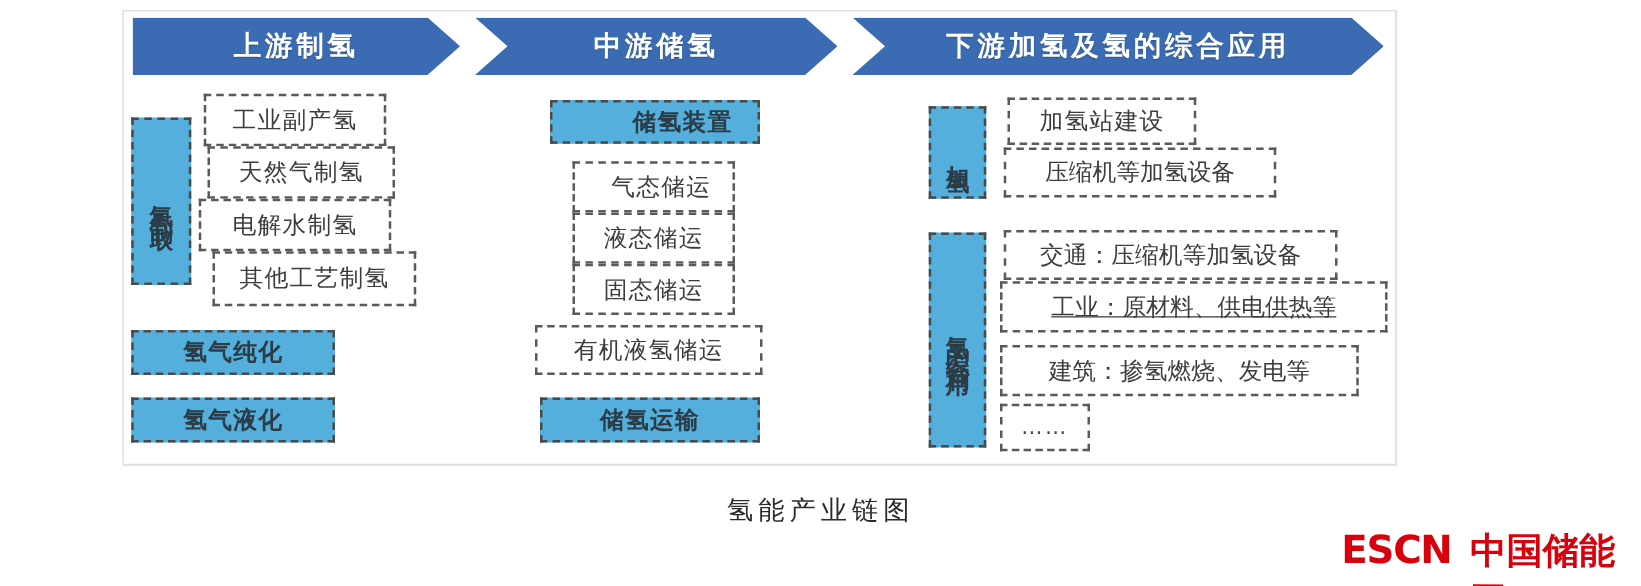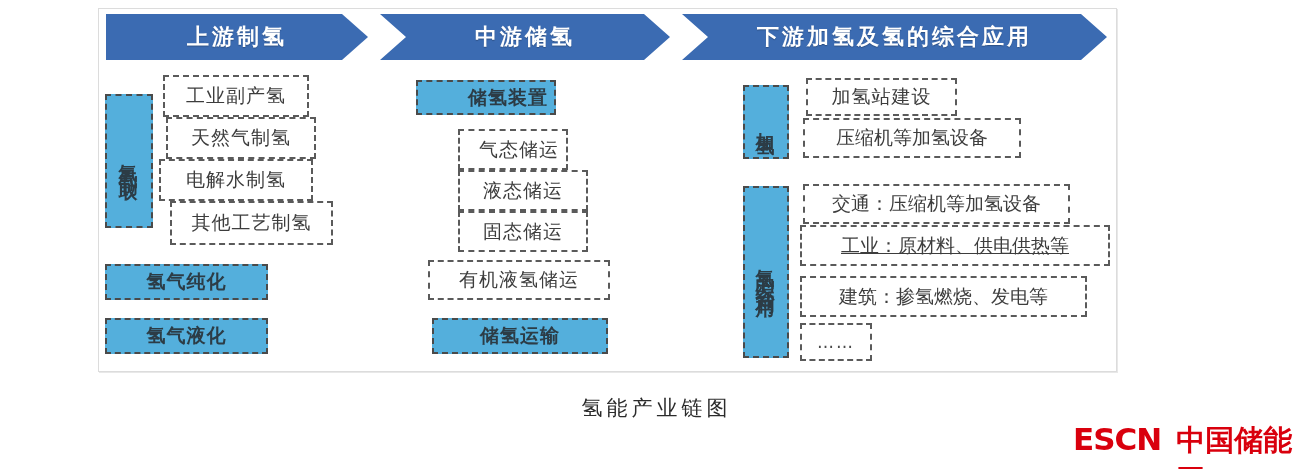--- a/index.html
+++ b/index.html
@@ -101,23 +101,23 @@
   <div class="box blue vert" style="left:105px;top:94px;width:48px;height:134px;">氢气制取</div>
 
   <div class="box" style="left:163px;top:75px;width:146px;height:42px;">工业副产氢</div>
   <div class="box" style="left:166px;top:117px;width:150px;height:42px;">天然气制氢</div>
   <div class="box" style="left:159px;top:159px;width:154px;height:42px;">电解水制氢</div>
   <div class="box" style="left:170px;top:201px;width:163px;height:44px;text-align:right;">其他工艺制氢</div>
 
   <div class="box blue" style="left:105px;top:264px;width:163px;height:36px;">氢气纯化</div>
   <div class="box blue" style="left:105px;top:318px;width:163px;height:36px;">氢气液化</div>
 
-  <div class="box blue" style="left:416px;top:80px;width:140px;height:35px;padding-left:44px;">储氢装置</div>
+  <div class="box blue" style="left:440px;top:80px;width:168px;height:35px;padding-left:44px;">储氢装置</div>
 
-  <div class="box" style="left:458px;top:129px;width:110px;height:41px;padding-left:12px;">气态储运</div>
+  <div class="box" style="left:458px;top:129px;width:130px;height:41px;padding-left:12px;">气态储运</div>
   <div class="box" style="left:458px;top:170px;width:130px;height:41px;">液态储运</div>
   <div class="box" style="left:458px;top:211px;width:130px;height:41px;">固态储运</div>
   <div class="box" style="left:428px;top:260px;width:182px;height:40px;">有机液氢储运</div>
 
   <div class="box blue" style="left:432px;top:318px;width:176px;height:36px;">储氢运输</div>
 
   <div class="box blue vert" style="left:743px;top:85px;width:46px;height:74px;">加氢</div>
 
   <div class="box" style="left:806px;top:78px;width:151px;height:38px;">加氢站建设</div>
   <div class="box wide" style="left:803px;top:118px;width:218px;height:40px;">压缩机等加氢设备</div>

